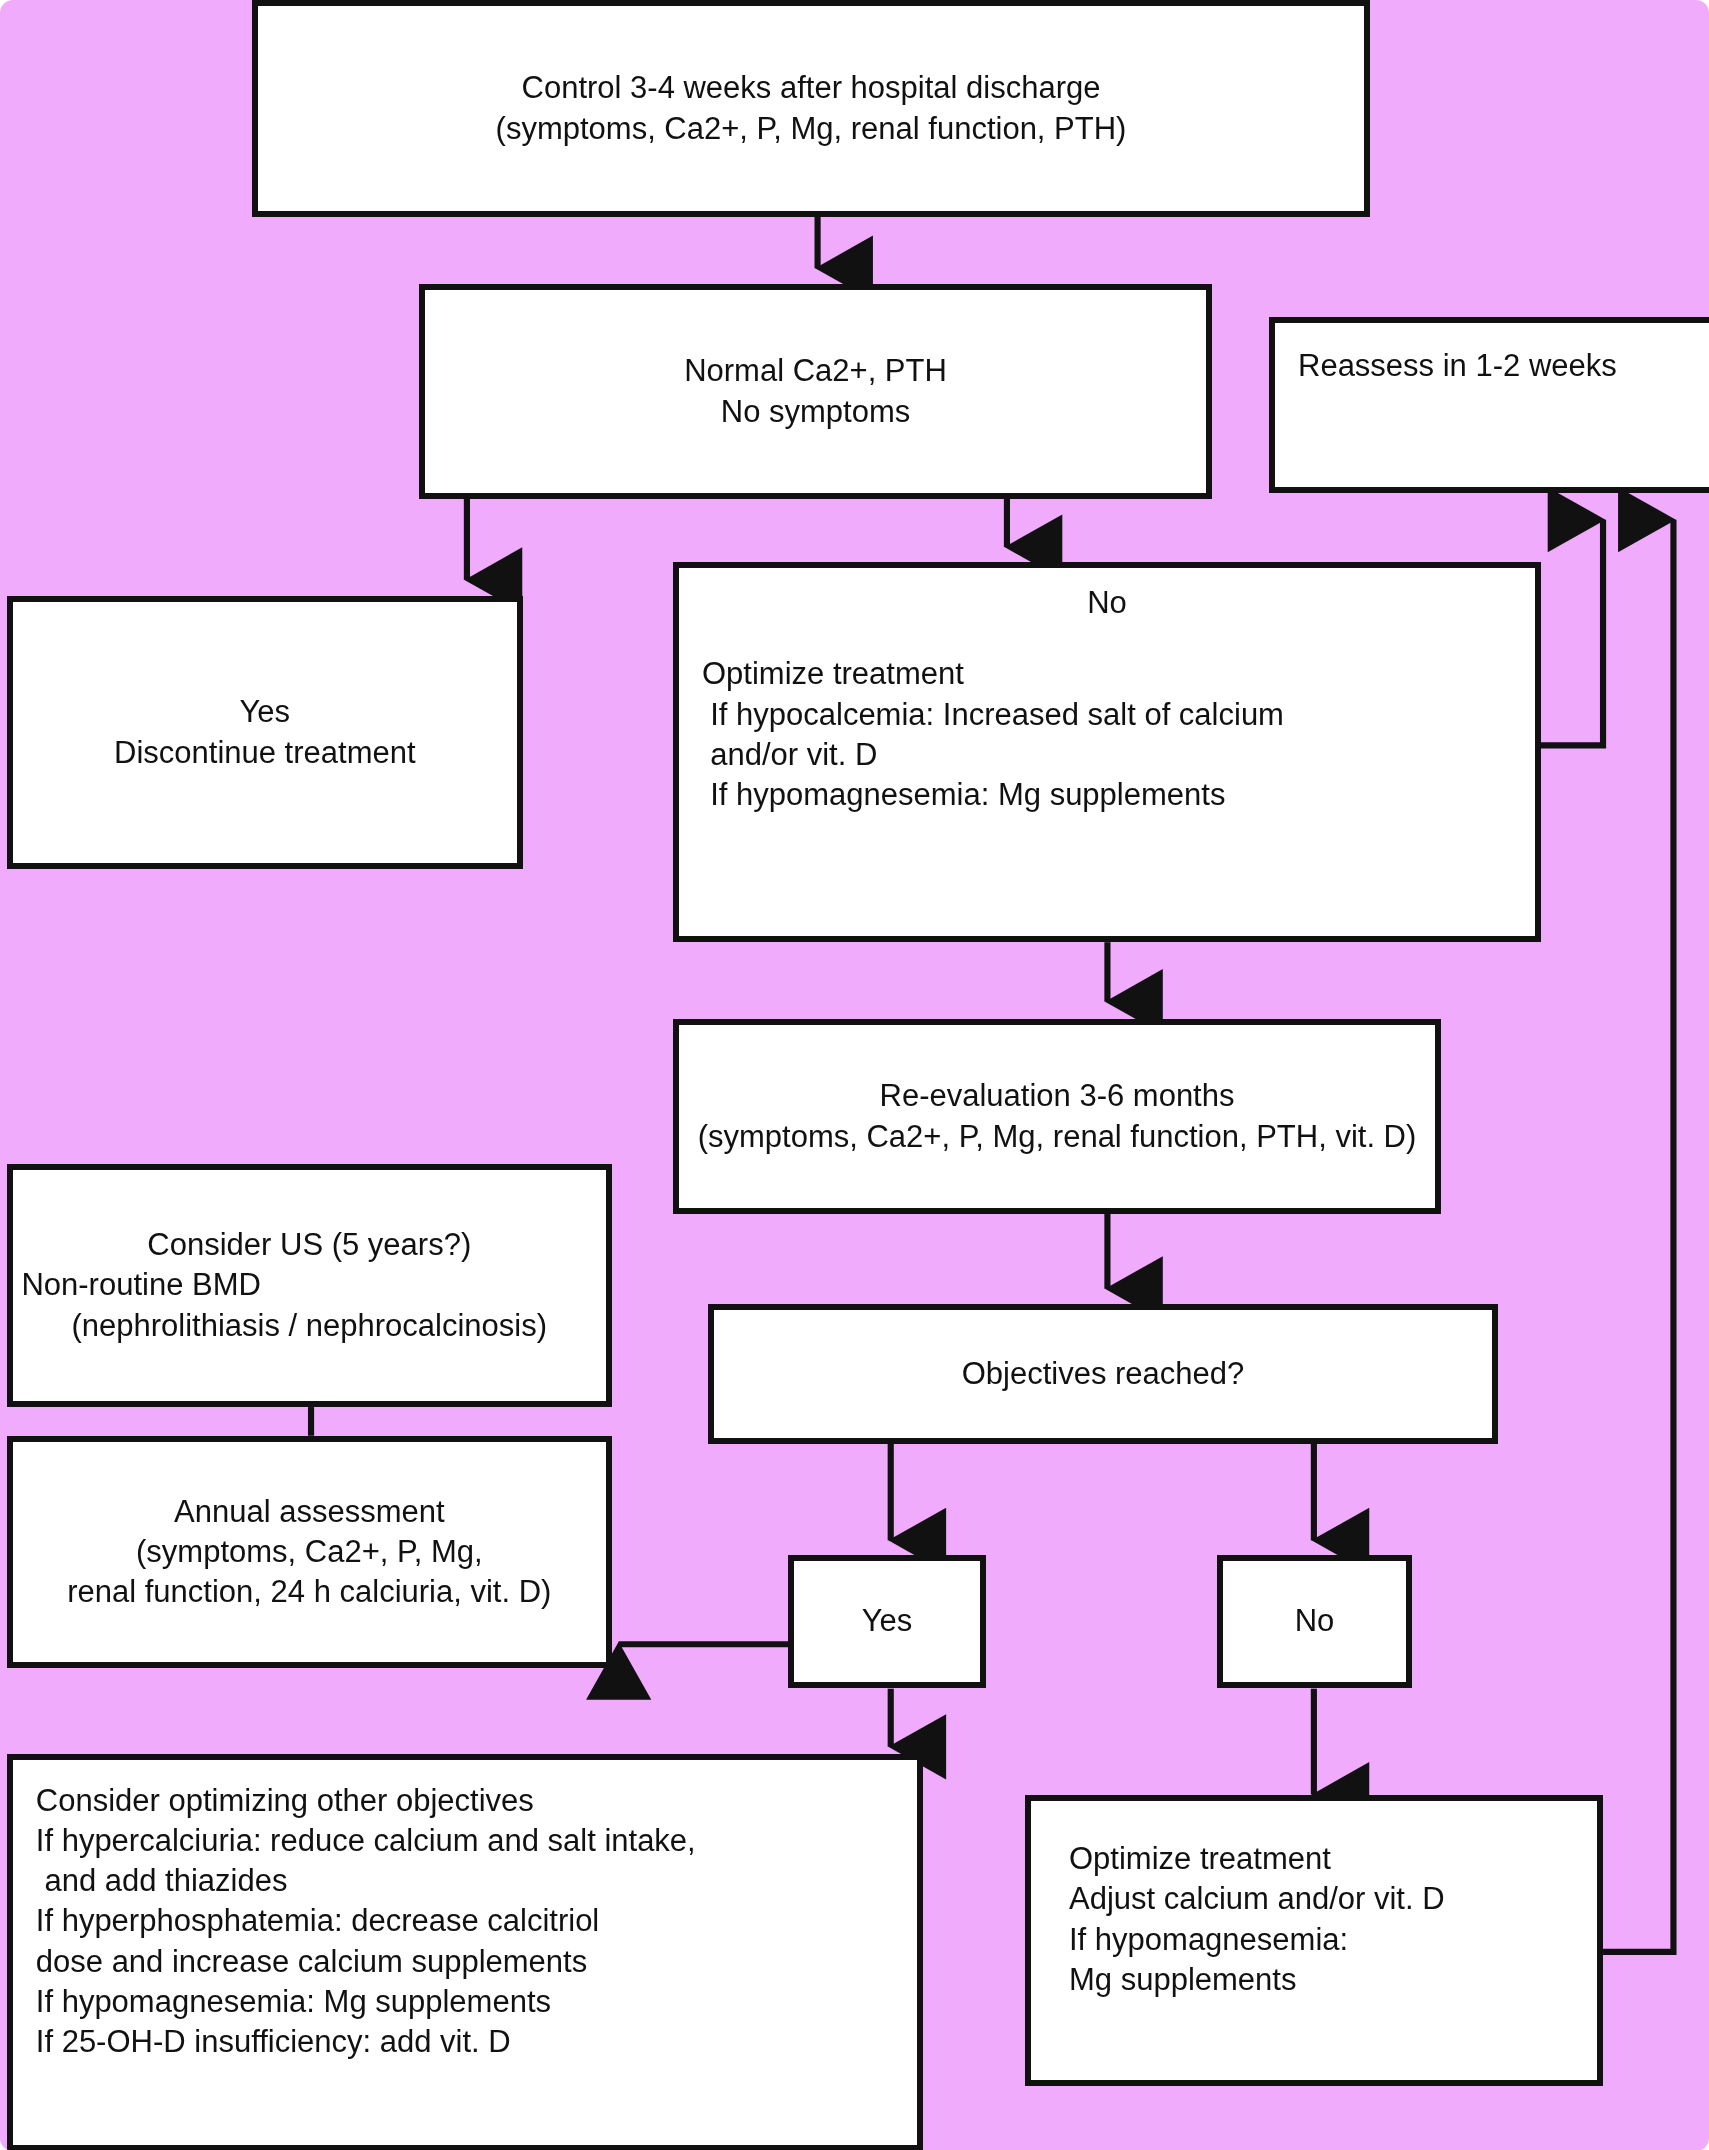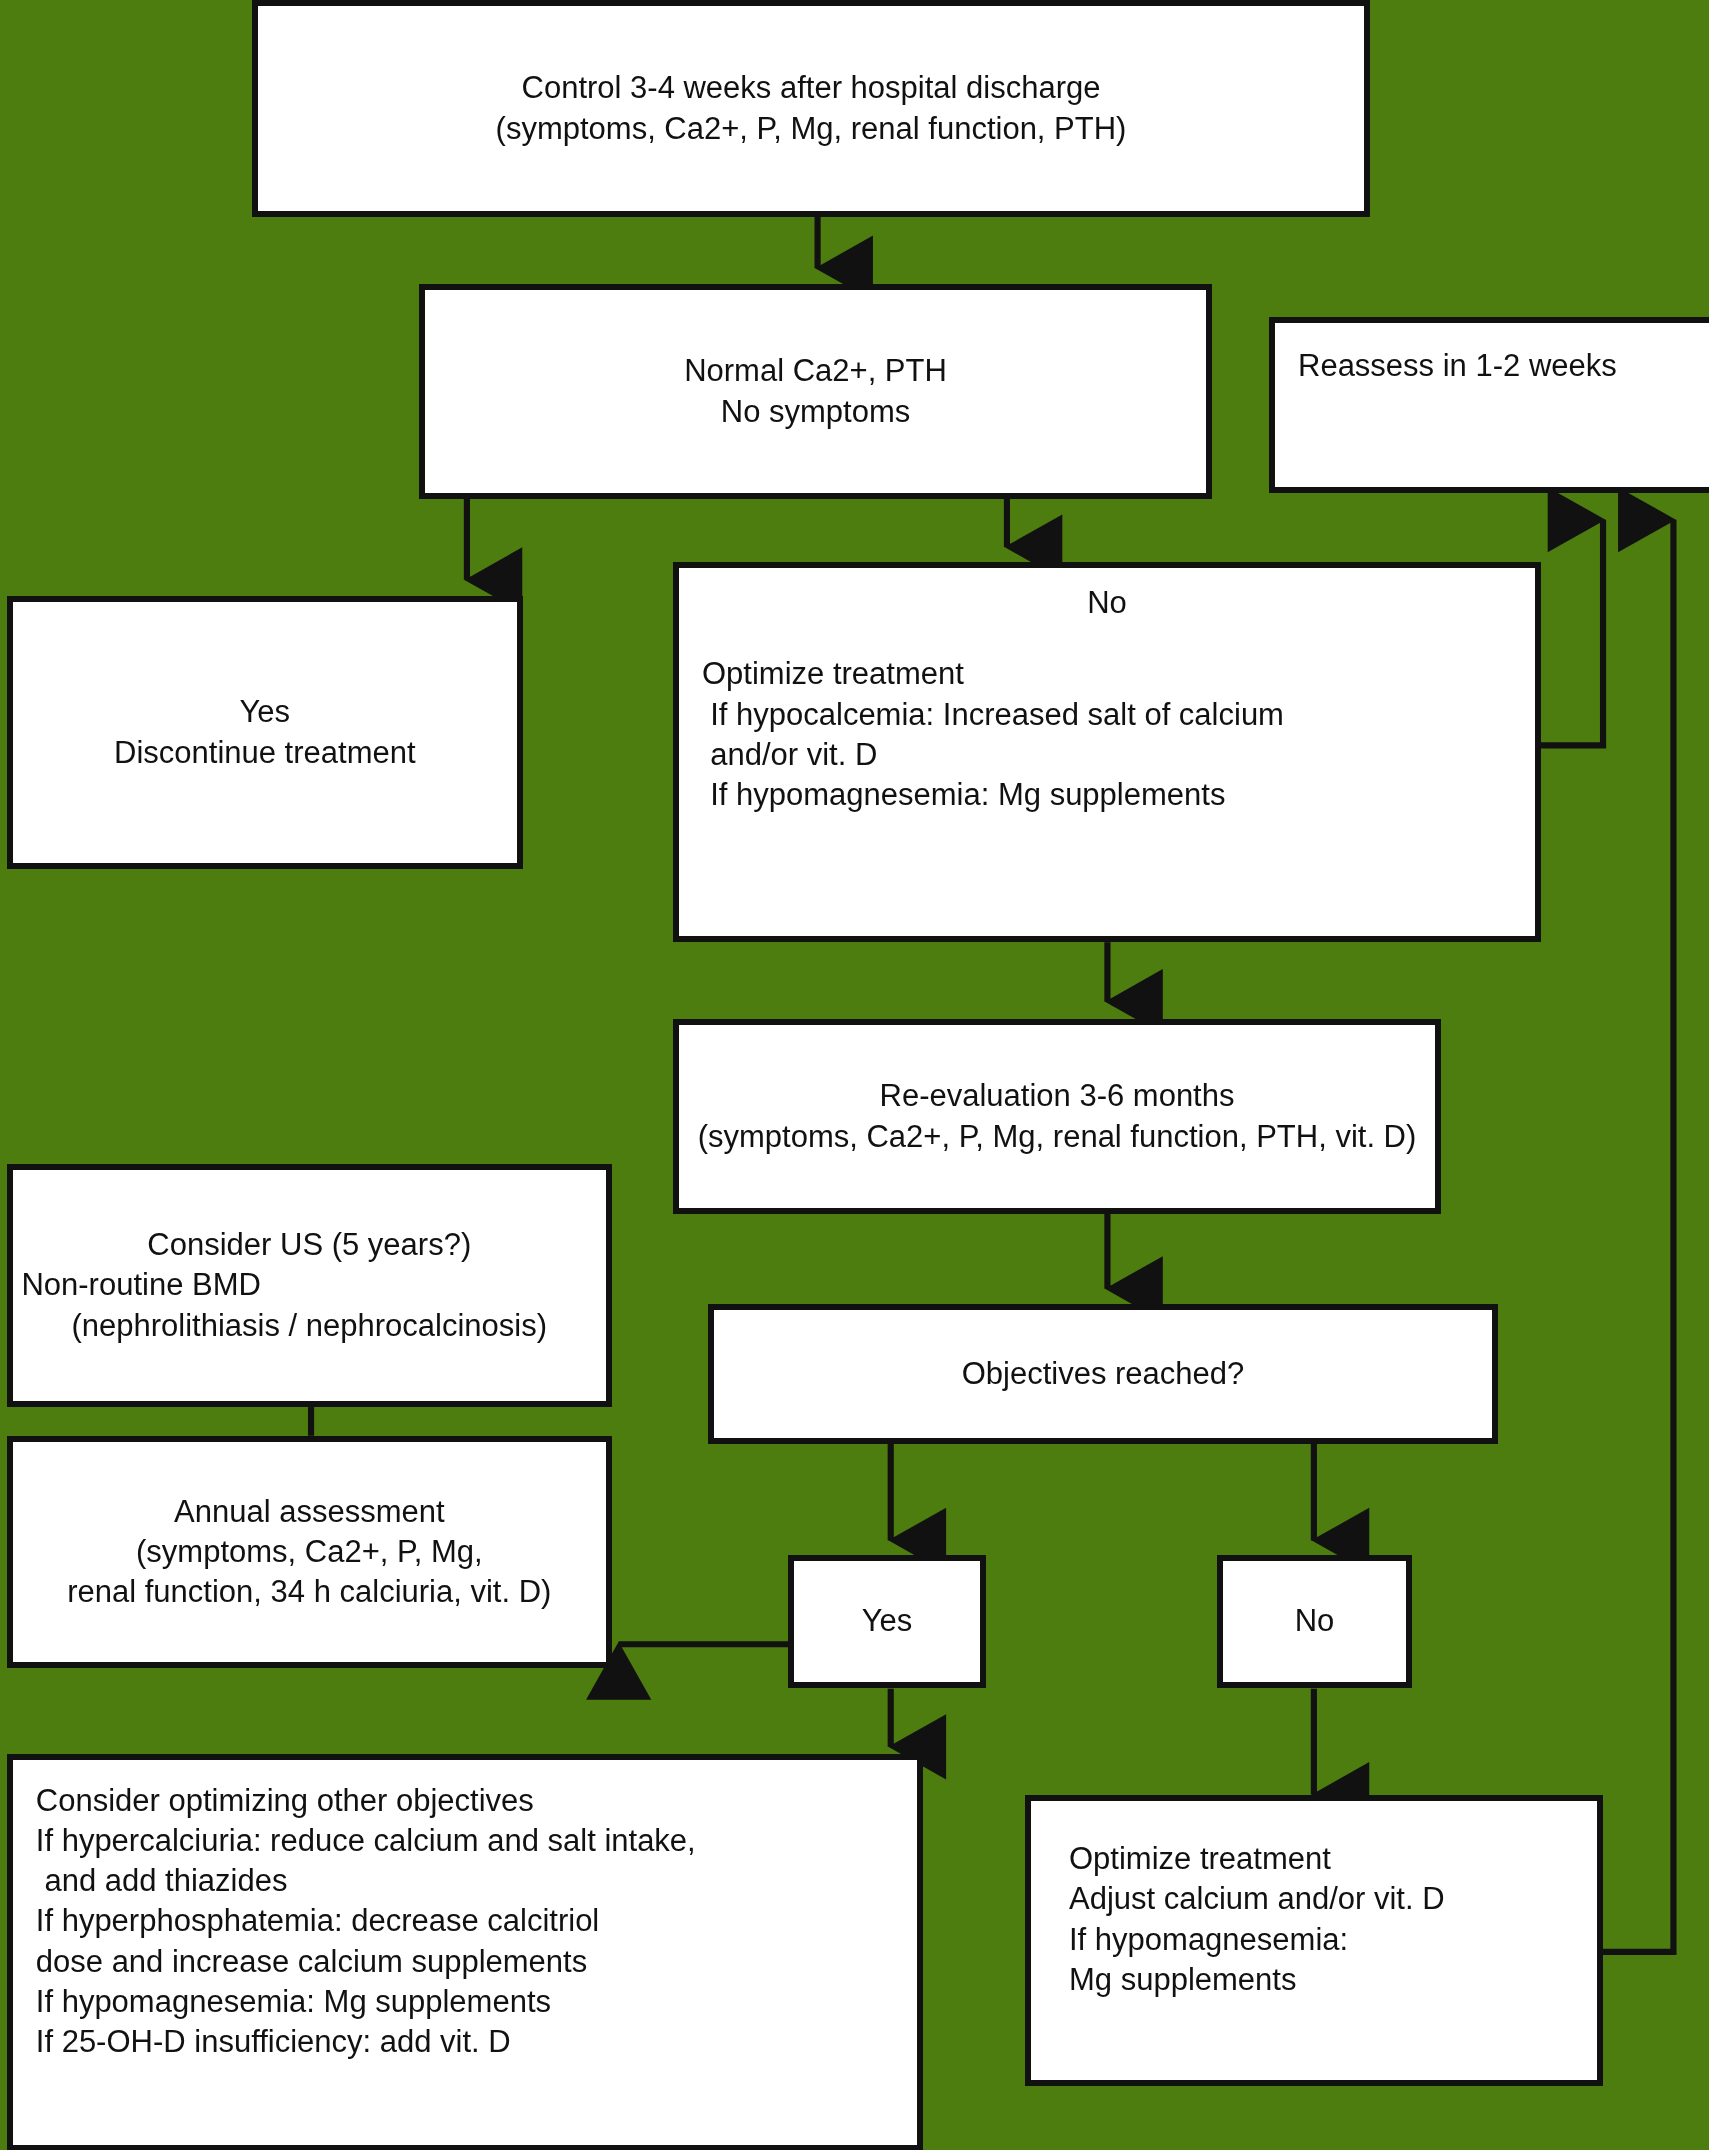--- a/index.html
+++ b/index.html
@@ -1,22 +1,23 @@
 <!DOCTYPE html>
 <html style="font-size:11px"><head>
 <meta charset="utf-8">
 <style>
   html,body{margin:0;padding:0;background:#ffffff;}
   body{font-family:"Liberation Sans", sans-serif;}
   #stage{
     position:relative;
     width:1709px;
     height:2151px;
-    background:#4d7c0f;
+    background:#f0abfc;
     overflow:hidden;
+    border-radius:13px;
   }
   svg.edges{
     position:absolute;
     left:0; top:0;
     width:1709px; height:2151px;
     pointer-events:none;
   }
   .node{
     position:absolute;
     box-sizing:border-box;
@@ -147,21 +148,21 @@
   <div class="node center" style="left:708px; top:1304px; width:790px; height:140px;">
     <div class="pad">
       <span class="line">Objectives reached?</span>
     </div>
   </div>
 
   <div class="node center" style="left:6.8px; top:1436px; width:605px; height:232px;">
     <div class="pad">
       <span class="line">Annual assessment</span>
       <span class="line">(symptoms, Ca2+, P, Mg,</span>
-      <span class="line">renal function, 34 h calciuria, vit. D)</span>
+      <span class="line">renal function, 24 h calciuria, vit. D)</span>
     </div>
   </div>
 
   <div class="node center" style="left:788px; top:1555px; width:198px; height:133px;">
     <div class="pad">
       <span class="line">Yes</span>
     </div>
   </div>
 
   <div class="node center" style="left:1217px; top:1555px; width:195px; height:133px;">

